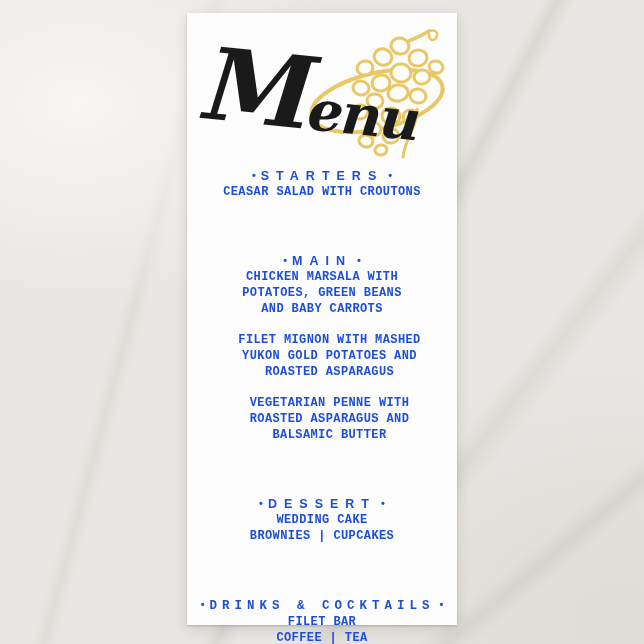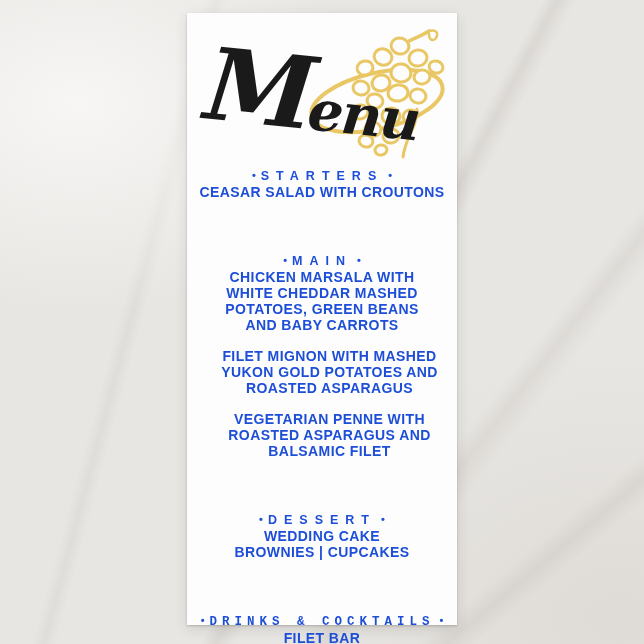--- a/index.html
+++ b/index.html
@@ -38,21 +38,21 @@
   }
   .grapes{position:absolute;left:118px;top:16px;z-index:1;}
   
   .menu-body{
     position:absolute;left:0;right:0;top:154px;z-index:2;
     text-align:center;color:#1d4ed8;
   }
   .section + .section{margin-top:52px;}
   .group + .group{margin-top:15px;padding-left:15px;}
   .line{
-    font-size:14px;font-weight:700;line-height:16px;letter-spacing:0.4px;
+    font-size:12px;font-weight:700;line-height:16px;letter-spacing:0.4px;font-family:Liberation Mono, monospace;
   }
   .sec-header{font-size:12.5px;font-weight:700;line-height:16px;}
   .sec-label{letter-spacing:7px;}
   .sec-label.narrow{letter-spacing:5px;font-family:Liberation Mono, monospace;}
   .dot{display:inline-block;margin:0 5px;font-size:11px;vertical-align:1px;}
 </style>
 </head>
 <body>
 
 <div class="scene">
@@ -98,33 +98,32 @@
         <div class="section">
           <div class="sec-header"><span class="dot">•</span><span class="sec-label">STARTERS</span><span class="dot">•</span></div>
           <div class="group">
             <div class="line">CEASAR SALAD WITH CROUTONS</div>
           </div>
         </div>
         <div class="section">
           <div class="sec-header"><span class="dot">•</span><span class="sec-label">MAIN</span><span class="dot">•</span></div>
           <div class="group">
             <div class="line">CHICKEN MARSALA WITH</div>
-            <div class="line">WHITE CHEDDAR MASHED</div>
             <div class="line">POTATOES, GREEN BEANS</div>
             <div class="line">AND BABY CARROTS</div>
           </div>
           <div class="group">
             <div class="line">FILET MIGNON WITH MASHED</div>
             <div class="line">YUKON GOLD POTATOES AND</div>
             <div class="line">ROASTED ASPARAGUS</div>
           </div>
           <div class="group">
             <div class="line">VEGETARIAN PENNE WITH</div>
             <div class="line">ROASTED ASPARAGUS AND</div>
-            <div class="line">BALSAMIC FILET</div>
+            <div class="line">BALSAMIC BUTTER</div>
           </div>
         </div>
         <div class="section">
           <div class="sec-header"><span class="dot">•</span><span class="sec-label">DESSERT</span><span class="dot">•</span></div>
           <div class="group">
             <div class="line">WEDDING CAKE</div>
             <div class="line">BROWNIES | CUPCAKES</div>
           </div>
         </div>
         <div class="section">

